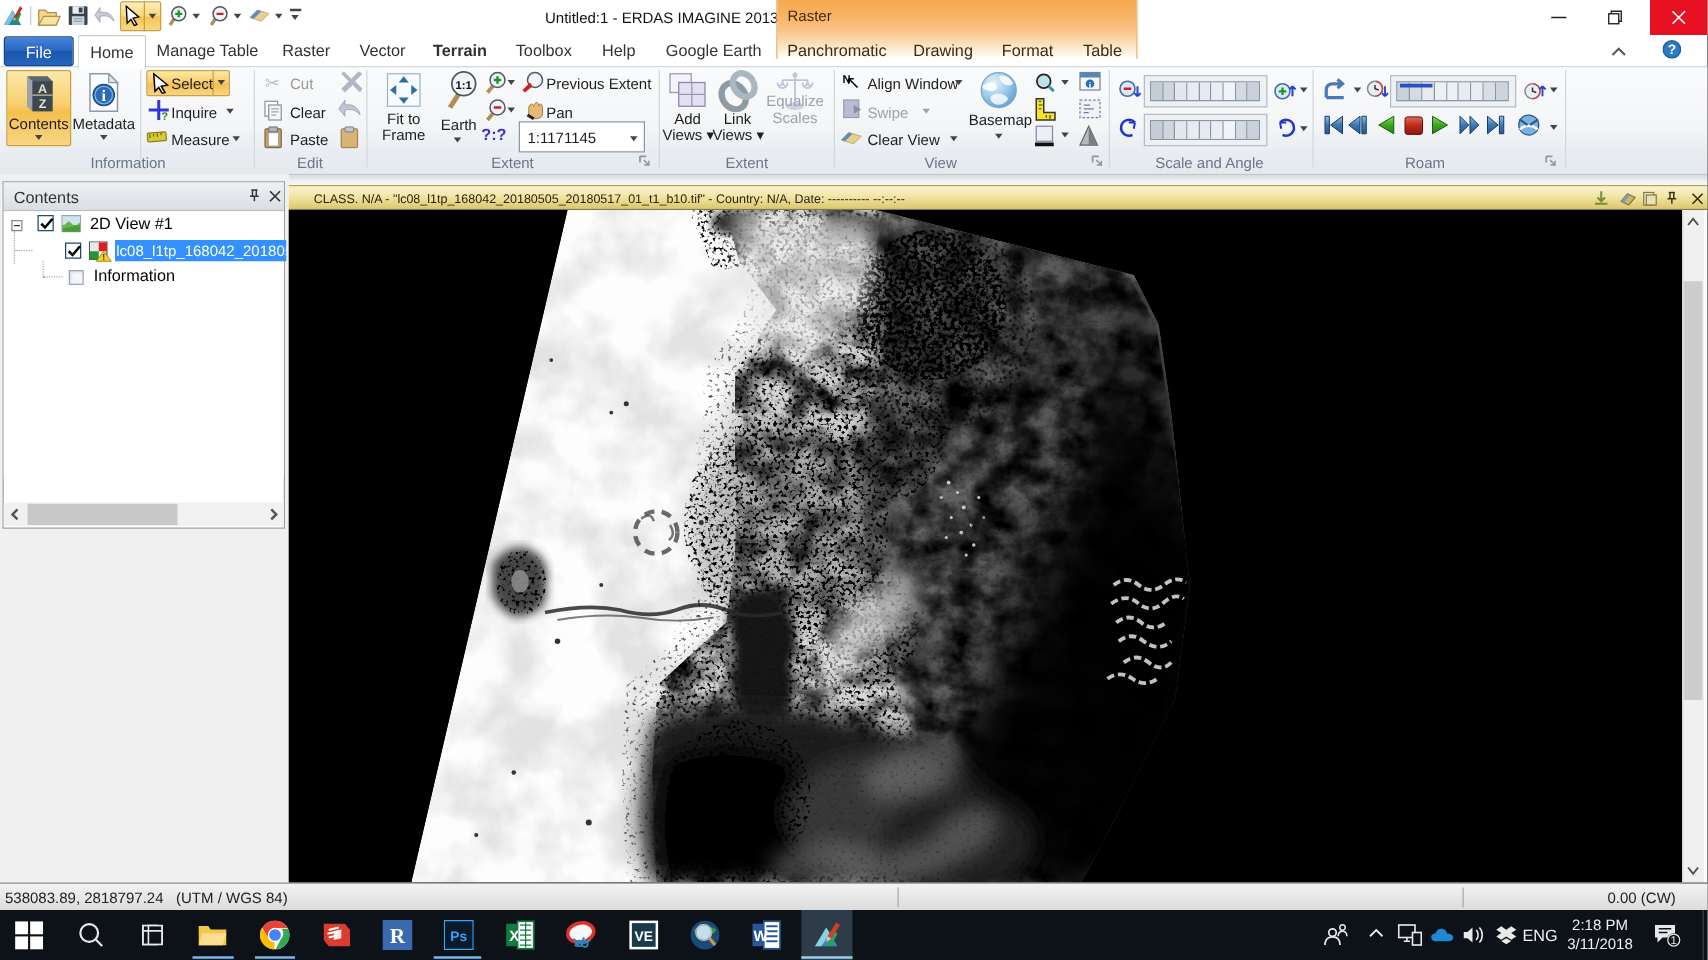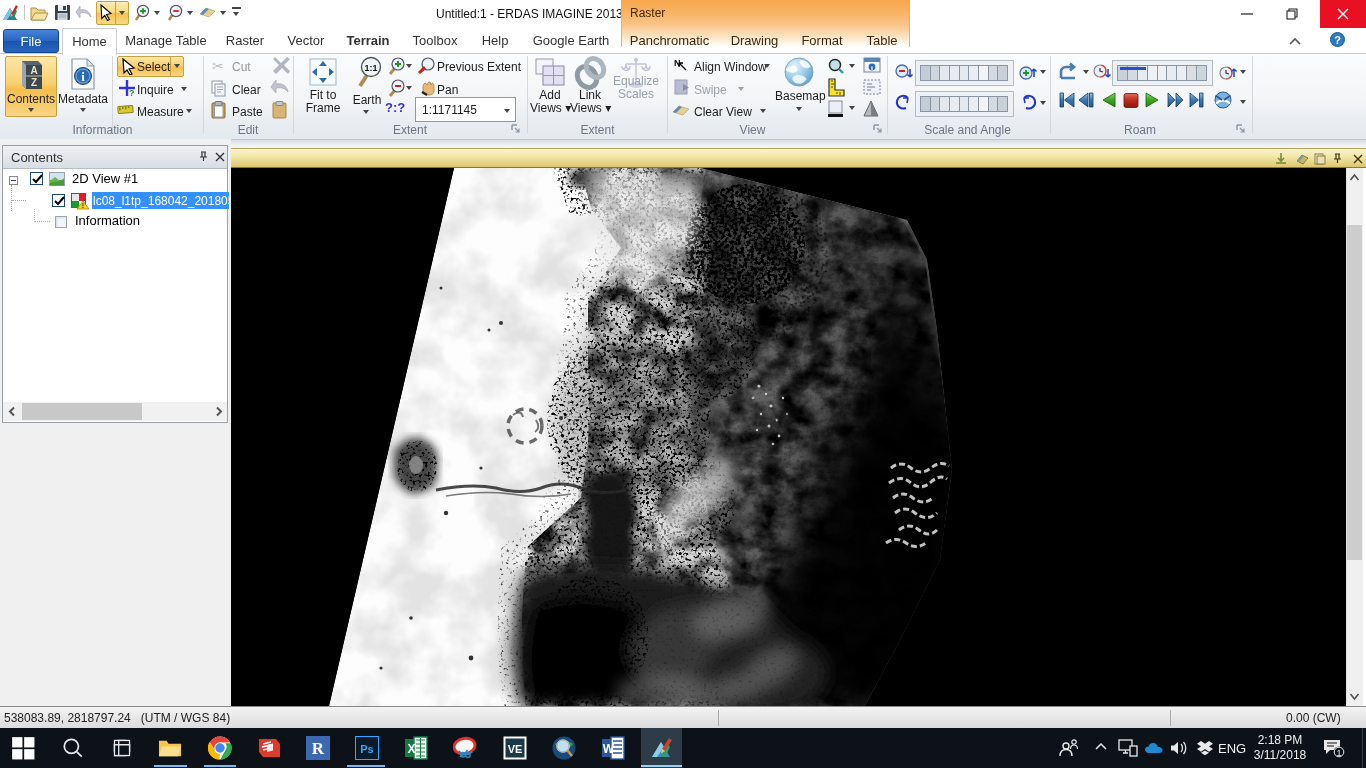--- a/index.html
+++ b/index.html
@@ -530,20 +530,21 @@
           <path d="M7 1.5 L3 5.5 L7 9.5" stroke="#555" stroke-width="2" fill="none"></path>
         </svg>
       <div class="abs" style="left:19px;top:1px;width:120px;height:17px;background:#c8c8c8;"></div>
       <svg class="abs" style="left:211px;top:4px;" width="10" height="11" viewBox="0 0 10 11">
           <path d="M3 1.5 L7 5.5 L3 9.5" stroke="#555" stroke-width="2" fill="none"></path>
         </svg>
     </div>
   </div>
 </div>
 <div id="viewbar" class="abs">
+    <span>CLASS. N/A - "lc08_l1tp_168042_20180505_20180517_01_t1_b10.tif" - Country: N/A, Date: ---------- --:--:--</span>
   <svg class="abs" style="left:1043px;top:3px;" width="14" height="14" viewBox="0 0 14 14">
       <path d="M7 1 L7 9 M4 6 L7 9 L10 6" stroke="#7a8a3a" stroke-width="1.6" fill="none"></path>
       <path d="M2 11 H12" stroke="#7a8a3a" stroke-width="1.6"></path>
     </svg>
   <svg class="abs" style="left:1064px;top:3px;" width="15" height="14" viewBox="0 0 15 14">
       <path d="M2 9 L7 3 L13 6 L8 12 Z" fill="#c8b86a" stroke="#8a7a3a"></path>
       <path d="M2 9 L7 3 L9 4 L4 10 Z" fill="#7a9ac2"></path>
     </svg>
   <svg class="abs" style="left:1082px;top:3px;" width="14" height="14" viewBox="0 0 14 14">
       <rect x="2" y="2" width="8" height="10" fill="#f4f0d8" stroke="#8a7a3a"></rect>

